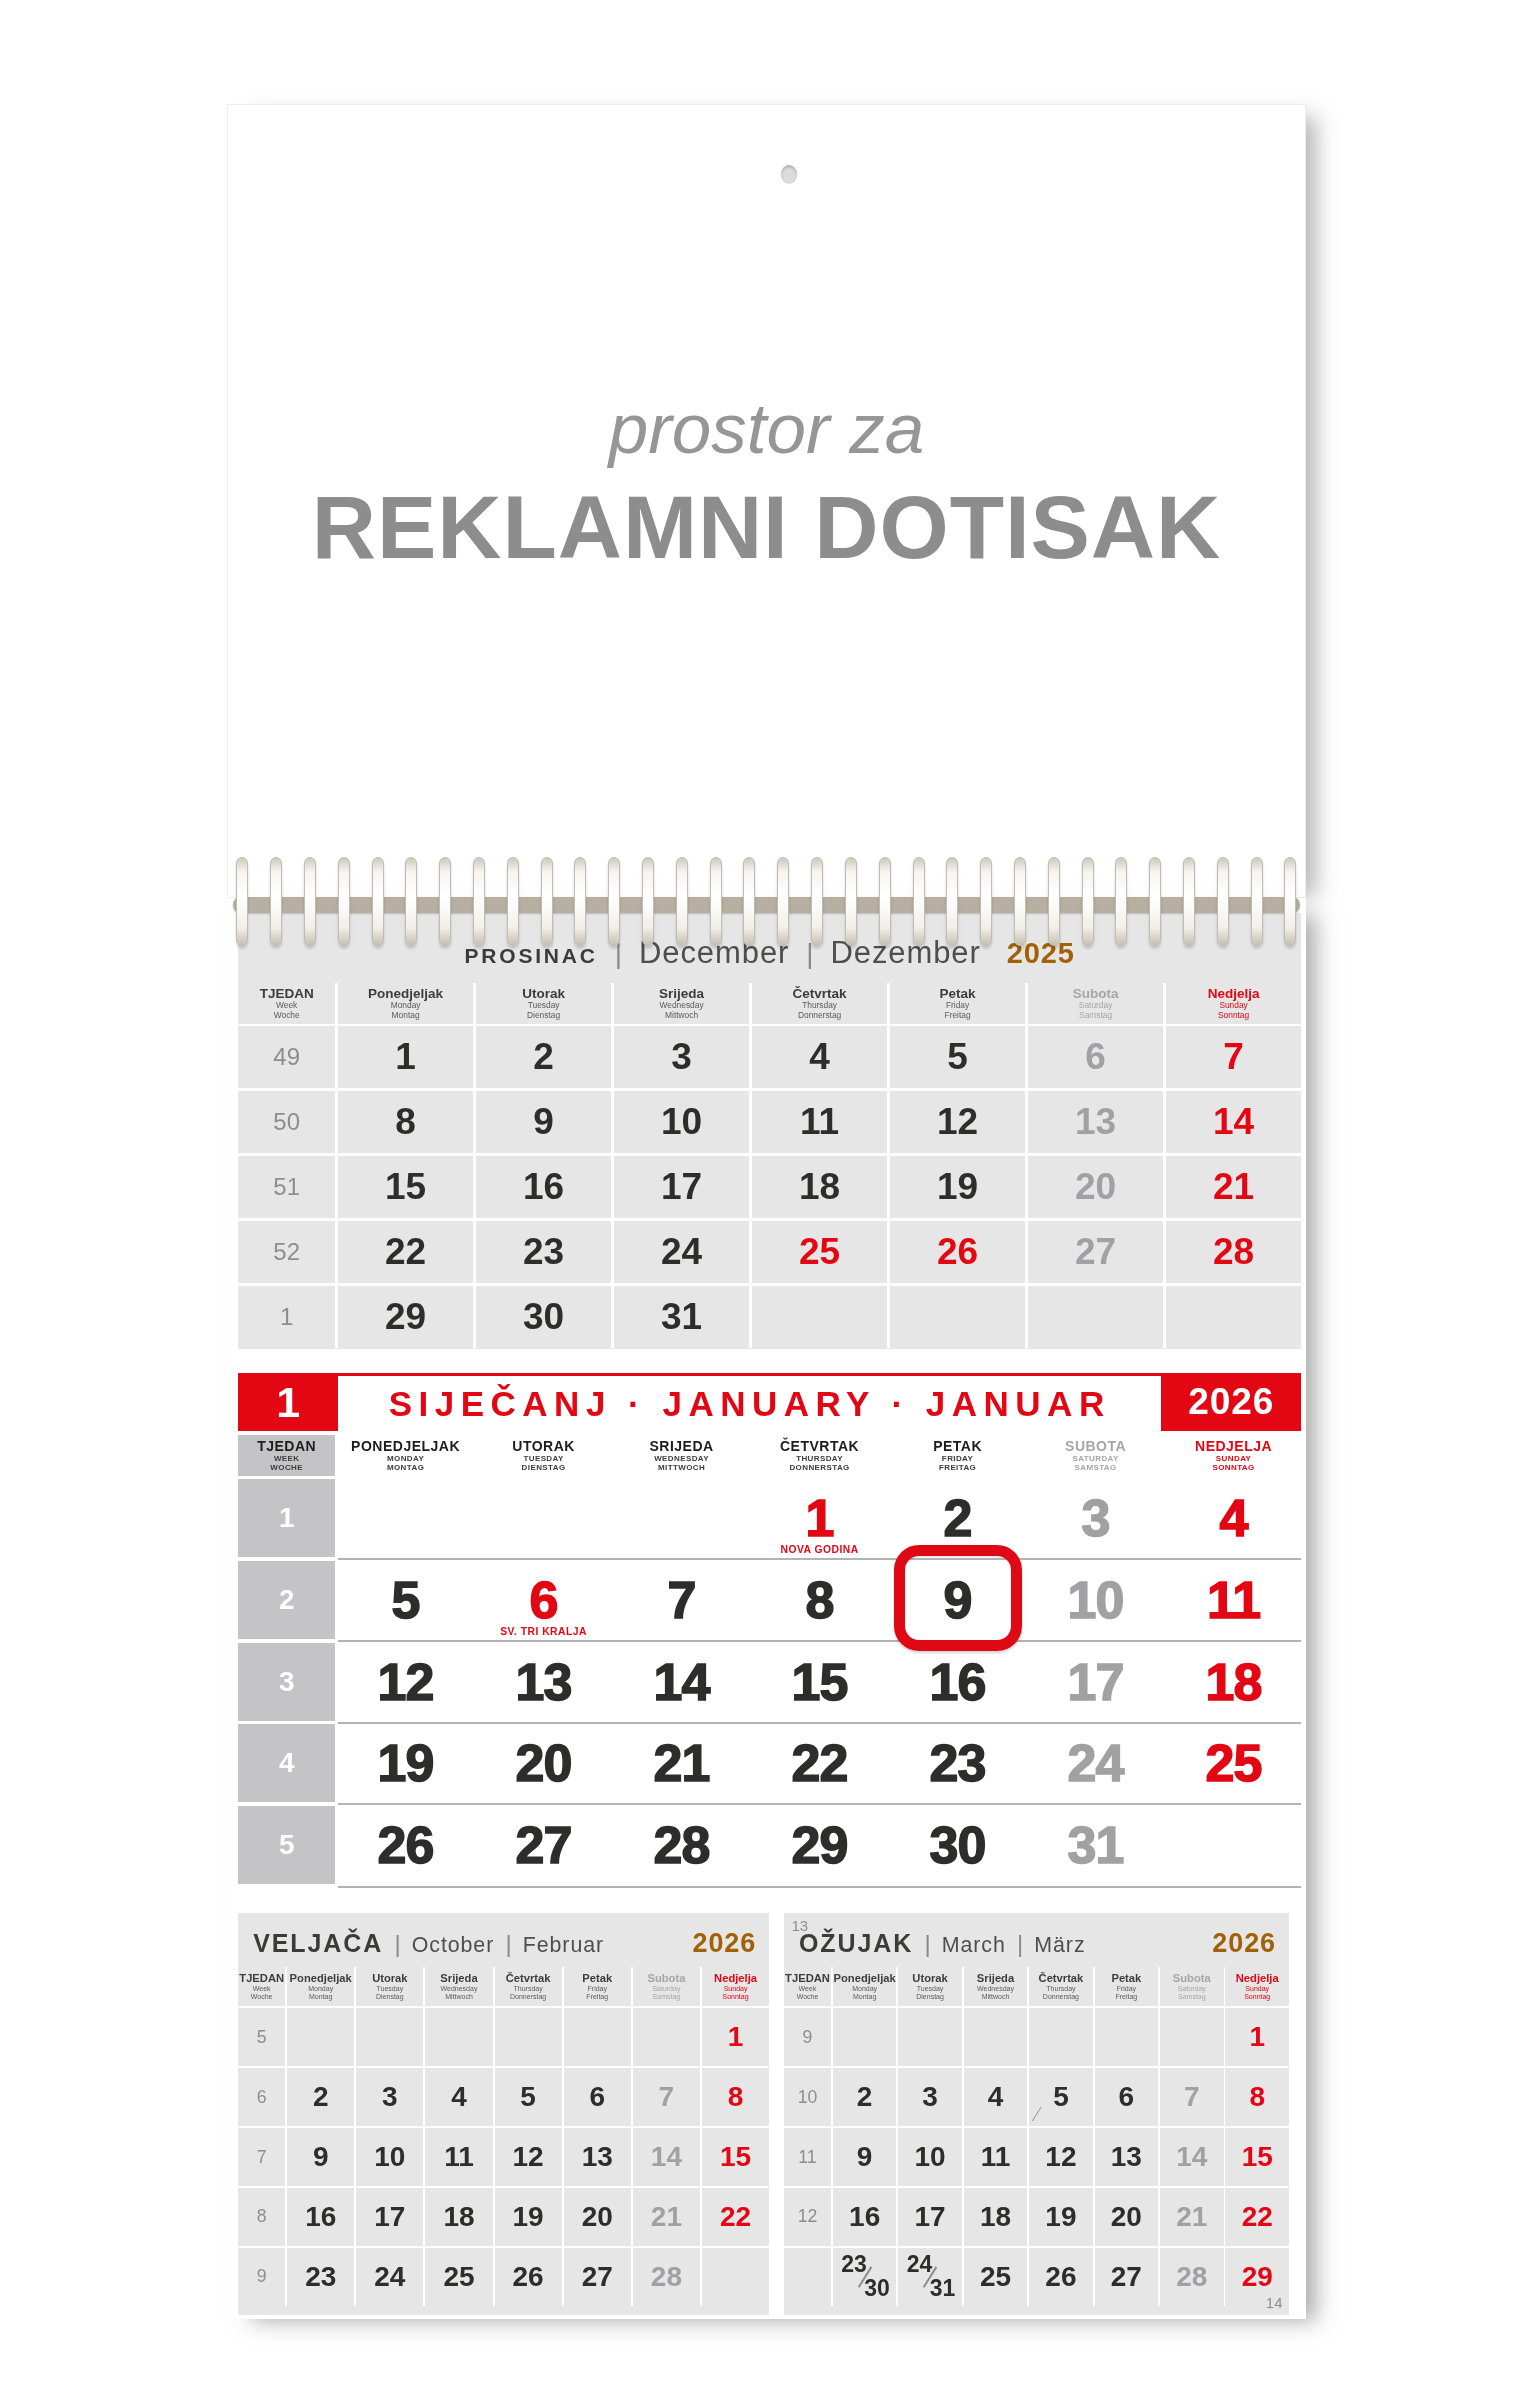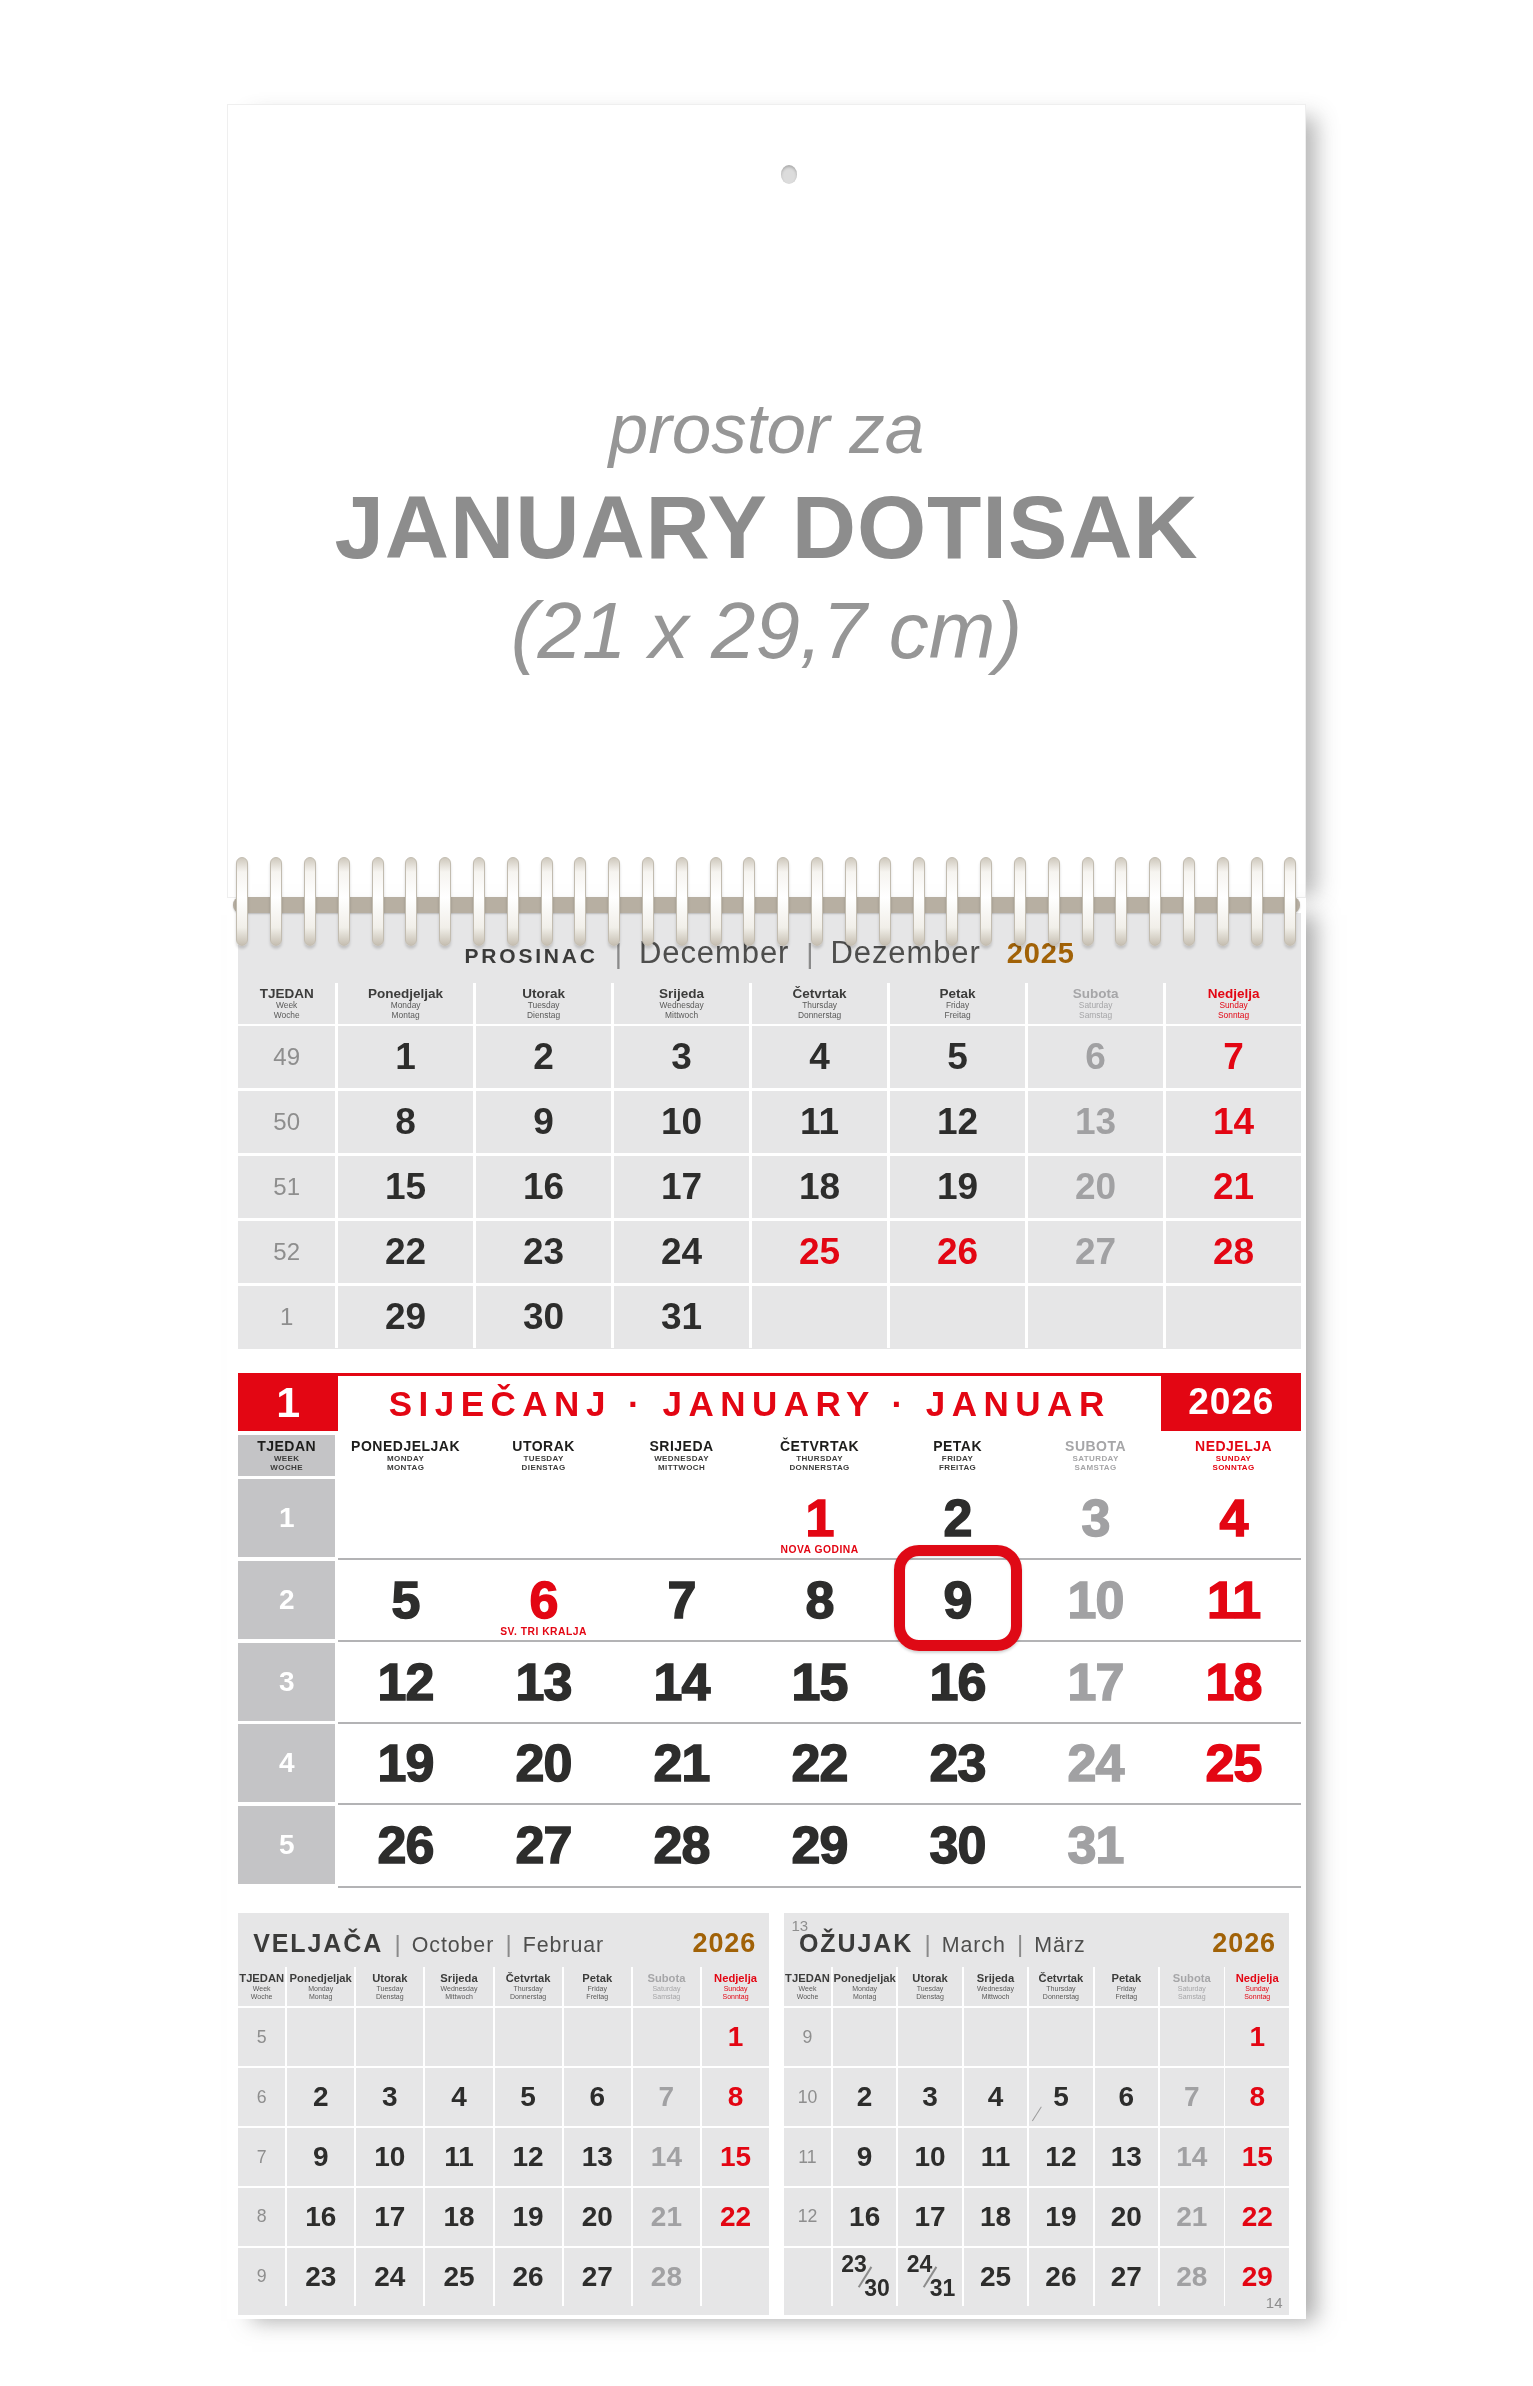--- a/index.html
+++ b/index.html
@@ -137,22 +137,21 @@
 </head>
 <body>
 
 <div class="page">
   <div class="assembly">
 
     <div class="poster">
       <div class="hole"></div>
       <div class="poster-text">
         <div class="pt1">prostor za</div>
-        <div class="pt2">JANUARY DOTISAK</div>
-        <div class="pt3">(21 x 29,7 cm)</div>
+        <div class="pt2">REKLAMNI DOTISAK</div>
       </div>
     </div>
 
     <div class="spiral">
       <div class="spiral-bar" style="background: rgb(183, 175, 162);"></div>
       <div class="coils" id="coils">
           <div class="coil"></div>
           <div class="coil"></div>
           <div class="coil"></div>
           <div class="coil"></div>

